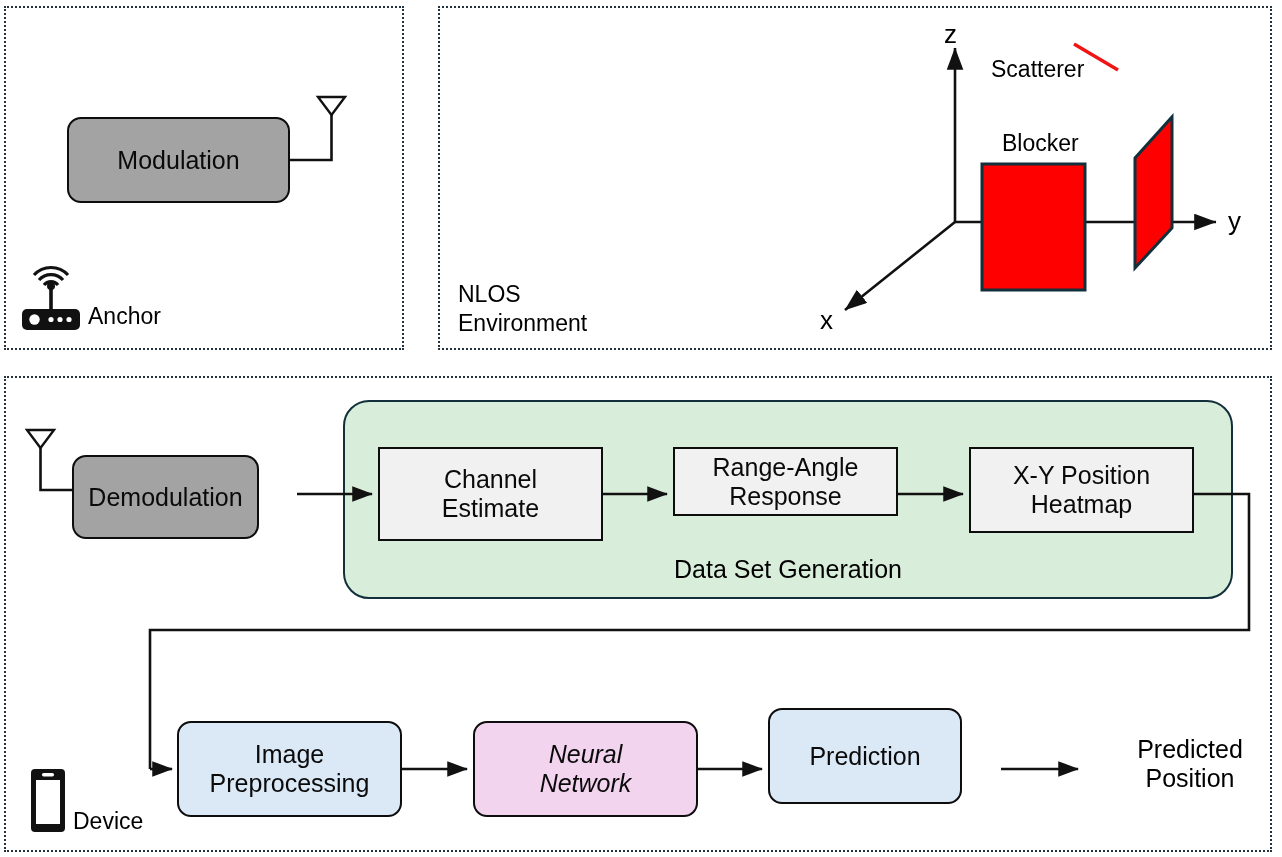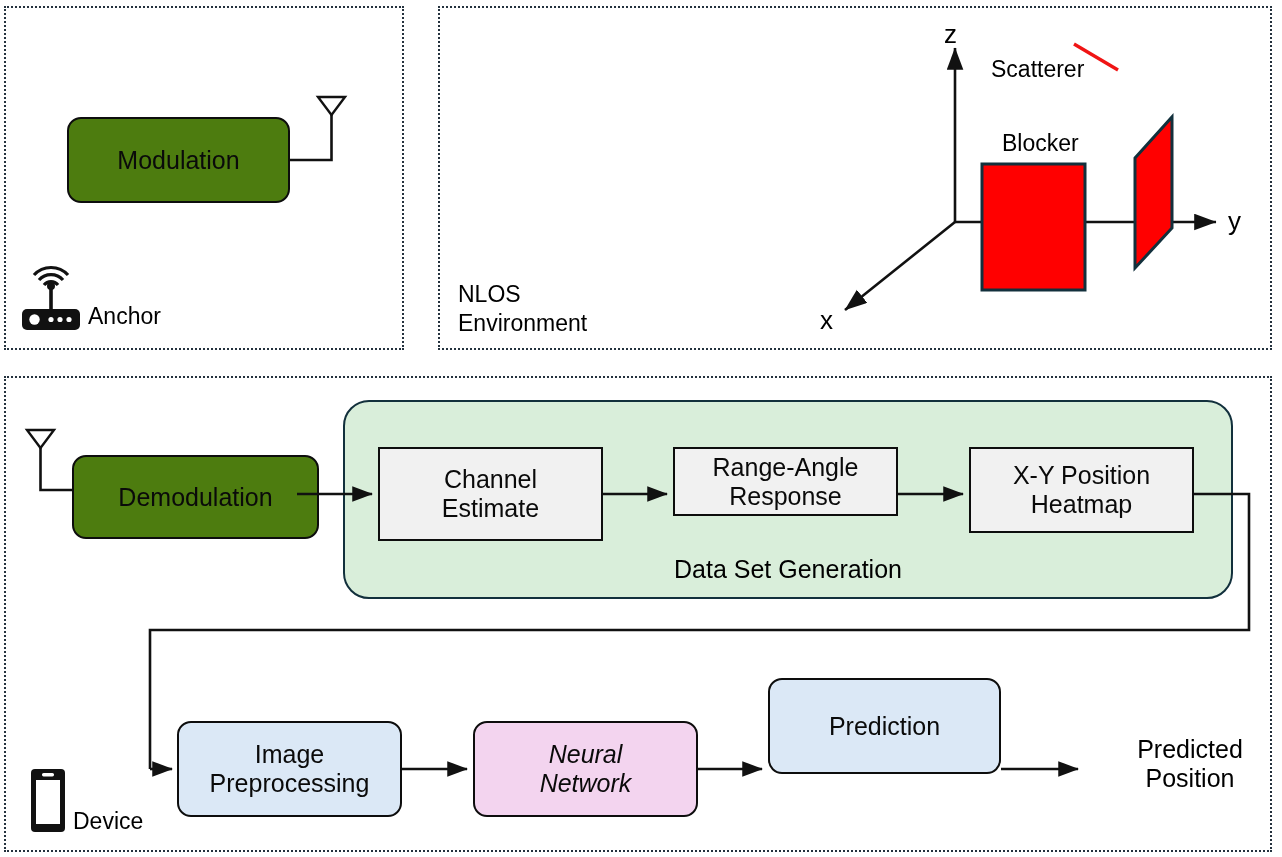--- a/index.html
+++ b/index.html
@@ -8,21 +8,21 @@
   .panel{position:absolute;border:2px dotted #24323e;box-sizing:border-box;background:#fff;}
   #panel-anchor{left:4px;top:6px;width:400px;height:344px;}
   #panel-nlos{left:438px;top:6px;width:834px;height:344px;}
   #panel-pipeline{left:4px;top:376px;width:1268px;height:476px;}
 
   .node{position:absolute;box-sizing:border-box;display:flex;align-items:center;
         justify-content:center;text-align:center;line-height:1.16;
         border:2px solid #0d0d0d;font-size:25px;color:#0a0a0a;}
   .rounded{border-radius:14px;}
   .sq{border-radius:0;}
-  .peach{background:#4d7c0f;}
+  .peach{background:#a3a3a3;}
   .grey{background:#f1f1f1;}
   .blue{background:#dbe8f6;}
   .pink{background:#f3d4ef;font-style:italic;}
 
   #dsg-group{position:absolute;left:343px;top:400px;width:890px;height:199px;
       background:#d9eeda;border:2px solid #12303c;border-radius:26px;box-sizing:border-box;}
   #dsg-caption{position:absolute;left:343px;top:549px;width:890px;height:40px;
       display:flex;align-items:center;justify-content:center;font-size:25px;}
 
   .plain-label{position:absolute;font-size:25px;line-height:1.16;text-align:center;}
@@ -52,21 +52,21 @@
 <span class="small-label" style="left:820px;top:305px;font-size:26px;">x</span>
 
 <span class="small-label" style="left:991px;top:56px;">Scatterer</span>
 <span class="small-label" style="left:1002px;top:130px;">Blocker</span>
 
 <div class="panel" id="panel-pipeline"></div>
 
 <div id="dsg-group"></div>
 <div id="dsg-caption">Data Set Generation</div>
 
-<div class="node rounded peach" style="left:72px;top:455px;width:247px;height:84px;">
+<div class="node rounded peach" style="left:72px;top:455px;width:187px;height:84px;">
   <span>Demodulation</span>
 </div>
 
 <div class="node sq grey" style="left:378px;top:447px;width:225px;height:94px;">
   <span>
     <span>Channel</span><br>
     <span>Estimate</span>
   </span>
 </div>
 
@@ -91,21 +91,21 @@
   </span>
 </div>
 
 <div class="node rounded pink" style="left:473px;top:721px;width:225px;height:96px;">
   <span>
     <span>Neural</span><br>
     <span>Network</span>
   </span>
 </div>
 
-<div class="node rounded blue" style="left:768px;top:678px;width:233px;height:96px;">
+<div class="node rounded blue" style="left:768px;top:708px;width:194px;height:96px;">
   <span>
     <span>Prediction</span><br>
   </span>
 </div>
 
 <div class="plain-label" style="left:1090px;top:735px;width:200px;">
   <span>Predicted</span><br>
   <span>Position</span>
 </div>
 

